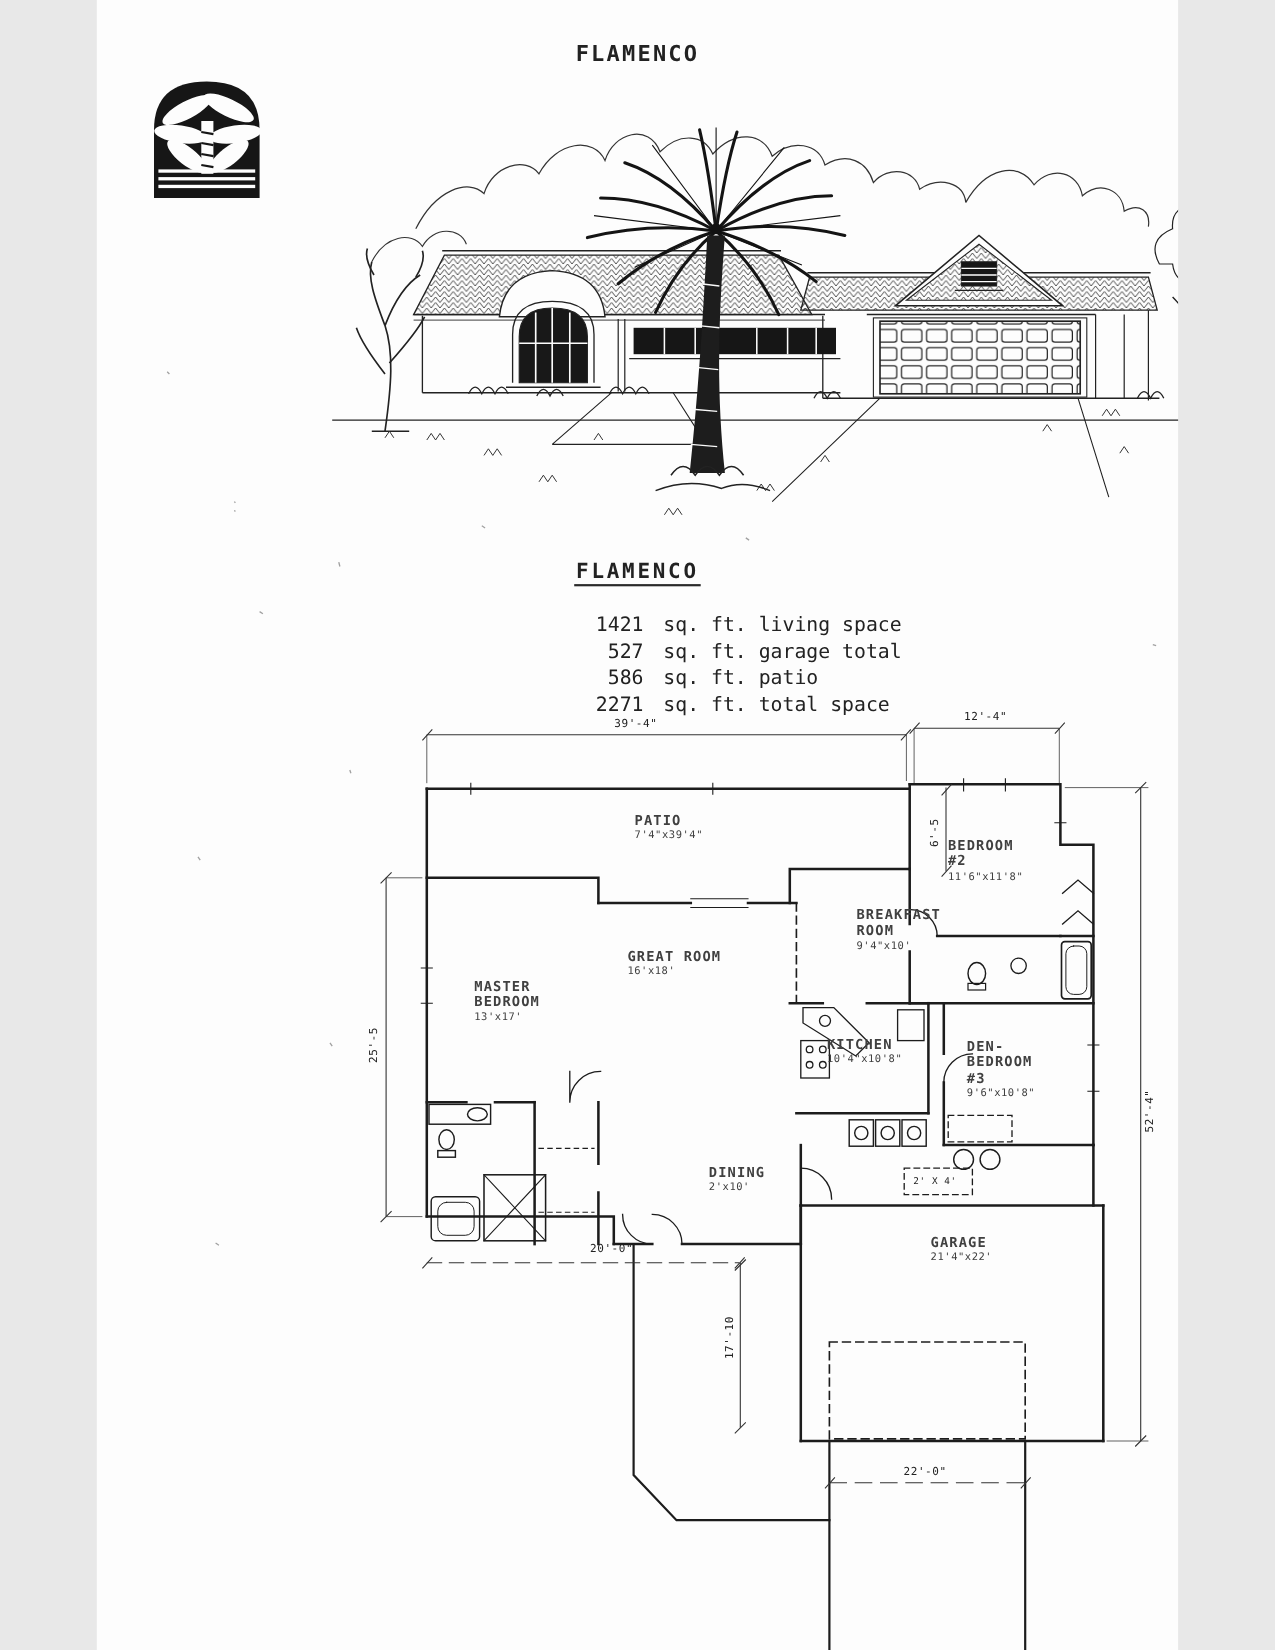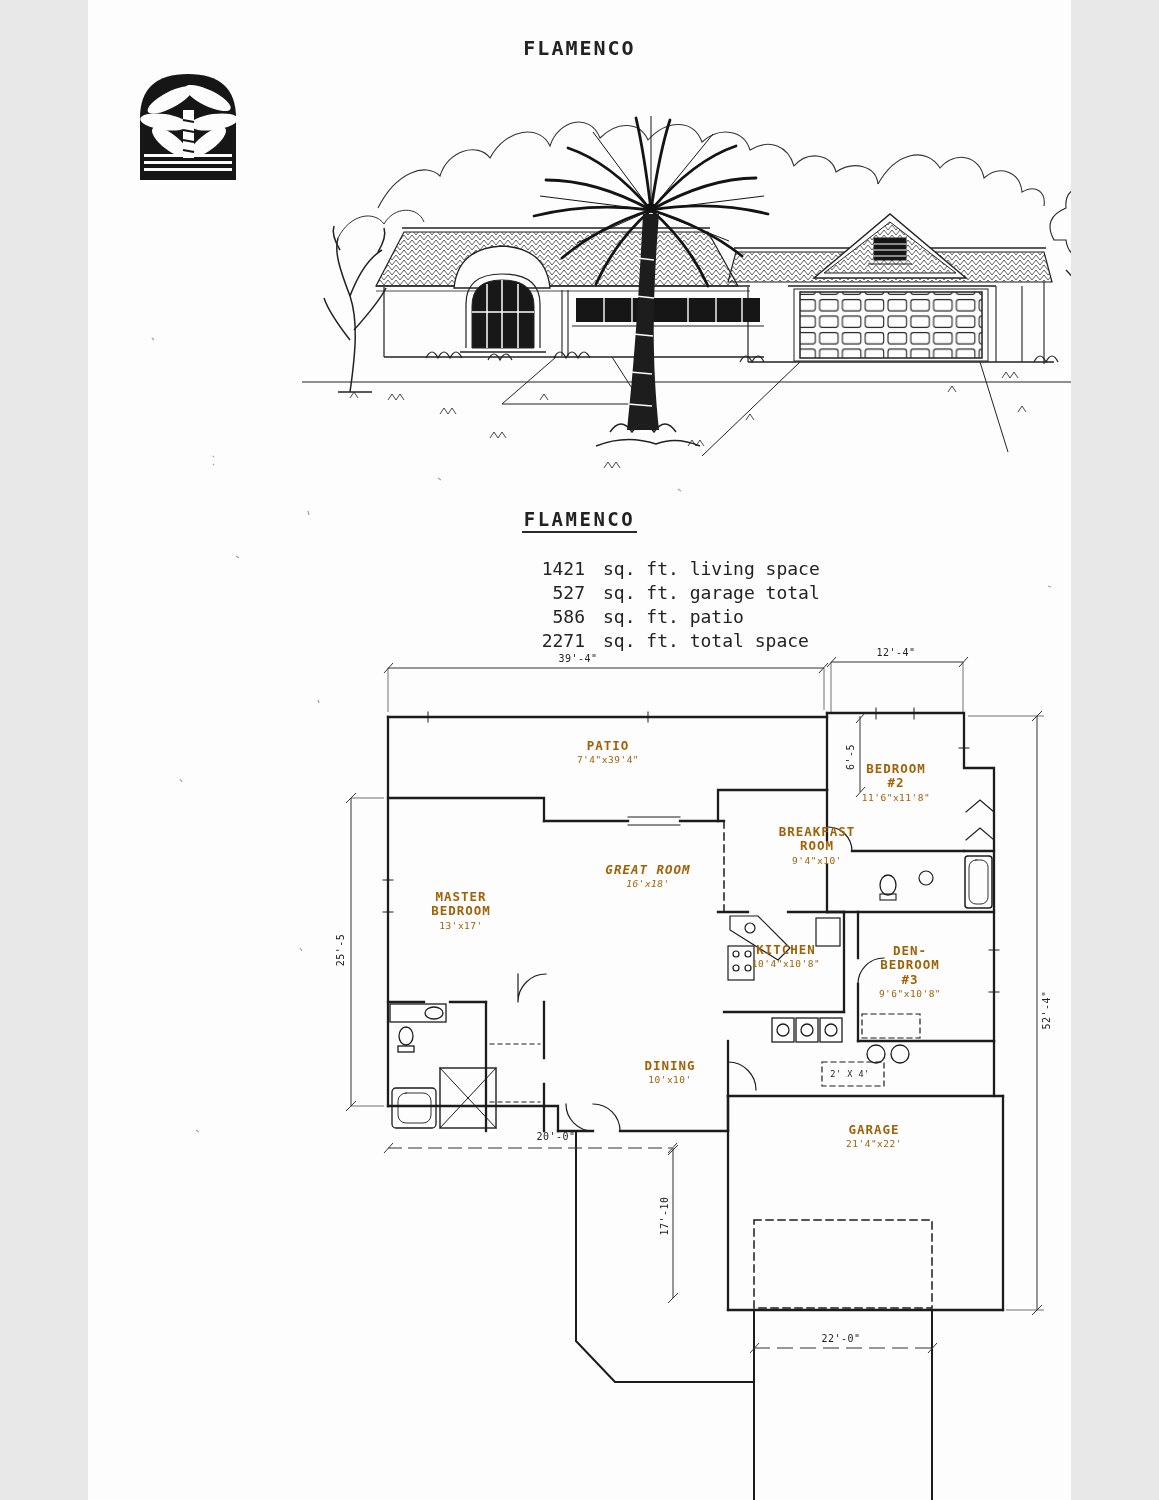--- a/index.html
+++ b/index.html
@@ -21,21 +21,21 @@
   .specs{
     position:absolute;top:557px;left:425px;width:330px;
     font-size:18px;line-height:24px;color:#222;
   }
   .spec-row{display:flex;}
   .spec-value{width:72px;text-align:right;flex:0 0 auto;}
   .spec-label{margin-left:18px;white-space:nowrap;}
   .plan-labels{position:absolute;left:0;top:0;width:1159px;height:1500px;pointer-events:none;}
   .room-label{
     position:absolute;transform:translate(-50%,-50%);
-    text-align:center;color:#a16207;
+    color:#404040;
   }
   .room-name{font-size:12.5px;letter-spacing:1px;font-weight:bold;white-space:pre-line;line-height:1.15;}
   .room-dims{font-size:9.5px;letter-spacing:.5px;margin-top:1px;}
   .dim-label{
     position:absolute;transform:translate(-50%,-50%);
     font-size:10px;letter-spacing:.5px;color:#222;white-space:nowrap;
   }
   .dim-label.v{transform:translate(-50%,-50%) rotate(-90deg);}
   .dim-label.small{font-size:8.5px;}
   .watermark{
@@ -387,42 +387,42 @@
       <div class="room-label" style="left: 808px; top: 782px;">
         <div class="room-name">BEDROOM
 #2</div>
         <div class="room-dims">11'6"x11'8"</div>
       </div>
       <div class="room-label" style="left: 729px; top: 845px;">
         <div class="room-name">BREAKFAST
 ROOM</div>
         <div class="room-dims">9'4"x10'</div>
       </div>
-      <div class="room-label" style="left: 560px; top: 876px; font-style: italic;">
+      <div class="room-label" style="left: 525px; top: 876px;">
         <div class="room-name">GREAT ROOM</div>
         <div class="room-dims">16'x18'</div>
       </div>
       <div class="room-label" style="left: 373px; top: 910px;">
         <div class="room-name">MASTER
 BEDROOM</div>
         <div class="room-dims">13'x17'</div>
       </div>
       <div class="room-label" style="left: 698px; top: 956px;">
         <div class="room-name">KITCHEN</div>
         <div class="room-dims">10'4"x10'8"</div>
       </div>
       <div class="room-label" style="left: 822px; top: 972px;">
         <div class="room-name">DEN-
 BEDROOM
 #3</div>
         <div class="room-dims">9'6"x10'8"</div>
       </div>
       <div class="room-label" style="left: 582px; top: 1072px;">
         <div class="room-name">DINING</div>
-        <div class="room-dims">10'x10'</div>
+        <div class="room-dims">2'x10'</div>
       </div>
       <div class="room-label" style="left: 786px; top: 1136px;">
         <div class="room-name">GARAGE</div>
         <div class="room-dims">21'4"x22'</div>
       </div>
       <div class="dim-label" style="left: 490px; top: 658px;">39'-4"</div>
       <div class="dim-label" style="left: 808px; top: 652px;">12'-4"</div>
       <div class="dim-label v" style="left: 762px; top: 757px;">6'-5</div>
       <div class="dim-label v" style="left: 252px; top: 950px;">25'-5</div>
       <div class="dim-label v" style="left: 958px; top: 1010px;">52'-4"</div>

